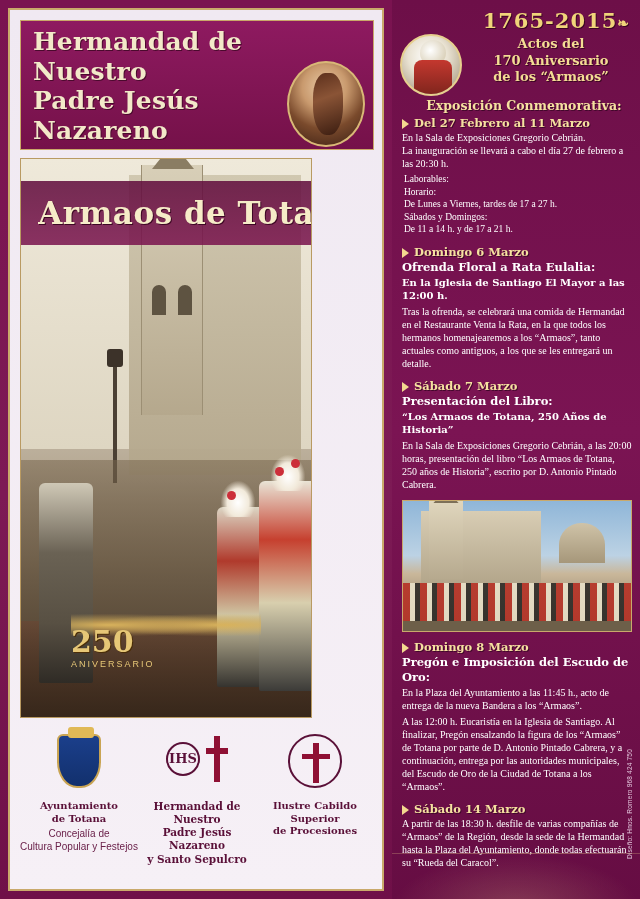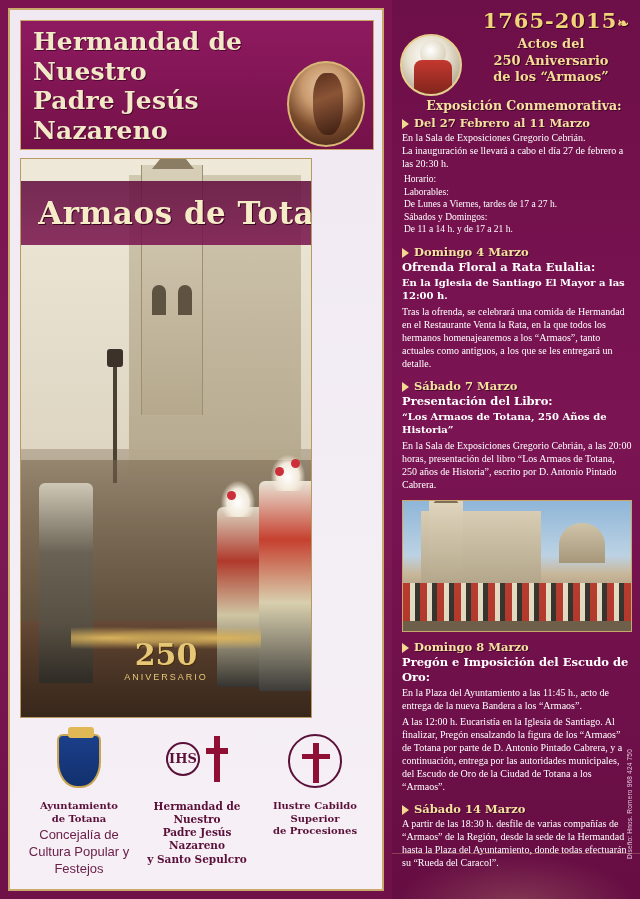--- a/index.html
+++ b/index.html
@@ -157,23 +157,22 @@
     font-family: "DejaVu Serif", serif;
     font-weight: bold;
     font-size: 31px;
     color: #f6ecc8;
     text-shadow: 1px 1px 0 #3d0724;
     letter-spacing: .5px;
   }
   .emblem {
     position: absolute;
     left: 50%; transform: translateX(-50%);
-    bottom: 22px;
+    bottom: 35px;
     width: 190px; height: 74px;
-    text-align: center;
   }
   .emblem .wings {
     position: absolute; left: 0; top: 4px; width: 190px; height: 26px;
     background:
       radial-gradient(ellipse at 20% 50%, #d8b25c 0%, rgba(216,178,92,0) 62%),
       radial-gradient(ellipse at 80% 50%, #d8b25c 0%, rgba(216,178,92,0) 62%);
   }
   .emblem .num {
     position: relative;
     font-family: "DejaVu Serif", serif;
@@ -251,21 +250,21 @@
   }
   .logo-title {
     font-family: "DejaVu Serif", serif;
     font-weight: bold;
     font-size: 10px;
     line-height: 1.25;
     color: #5a1038;
   }
   .logo-sub {
     font-family: "Liberation Sans", sans-serif;
-    font-size: 13px;
+    font-size: 10px;
     line-height: 1.3;
     color: #6a2049;
     margin-top: 2px;
   }
   .logo-title.purple-big {
     font-size: 10.5px;
   }
   
   .right {
     position: absolute;
@@ -528,48 +527,48 @@
 
   <div class="right">
 
     <div class="years">
       <span>1765-2015</span><span class="leaf">❧</span>
     </div>
 
     <div class="head-block">
       <div class="head-medallion"></div>
       <div class="head-title" style="white-space:pre-line;">Actos del
-250 Aniversario
+170 Aniversario
 de los “Armaos”</div>
     </div>
 
     <div class="expo-title section-title">Exposición Conmemorativa:</div>
 
     <div class="content">
 
       <div class="evt">
         <div class="evt-date">
           <span class="tri"></span>
           <span>Del 27 Febrero al 11 Marzo</span>
         </div>
         <div class="evt-body" style="white-space:pre-line;">En la Sala de Exposiciones Gregorio Cebrián.
 La inauguración se llevará a cabo el día 27 de febrero a las 20:30 h.</div>
         <div class="sched">
+          <div>Laborables:</div>
           <div>Horario:</div>
-          <div>Laborables:</div>
           <div>De Lunes a Viernes, tardes de 17 a 27 h.</div>
           <div>Sábados y Domingos:</div>
           <div>De 11 a 14 h. y de 17 a 21 h.</div>
         </div>
       </div>
 
       <div class="evt">
         <div class="evt-date">
           <span class="tri"></span>
-          <span>Domingo 4 Marzo</span>
+          <span>Domingo 6 Marzo</span>
         </div>
         <div class="evt-head">Ofrenda Floral a Rata Eulalia:</div>
         <div class="evt-sub">En la Iglesia de Santiago El Mayor a las 12:00 h.</div>
         <div class="evt-body" style="white-space:pre-line;">Tras la ofrenda, se celebrará una comida de Hermandad en el Restaurante Venta la Rata, en la que todos los hermanos homenajearemos a los “Armaos”, tanto actuales como antiguos, a los que se les entregará un detalle.</div>
       </div>
 
       <div class="evt">
         <div class="evt-date">
           <span class="tri"></span>
           <span>Sábado 7 Marzo</span>

